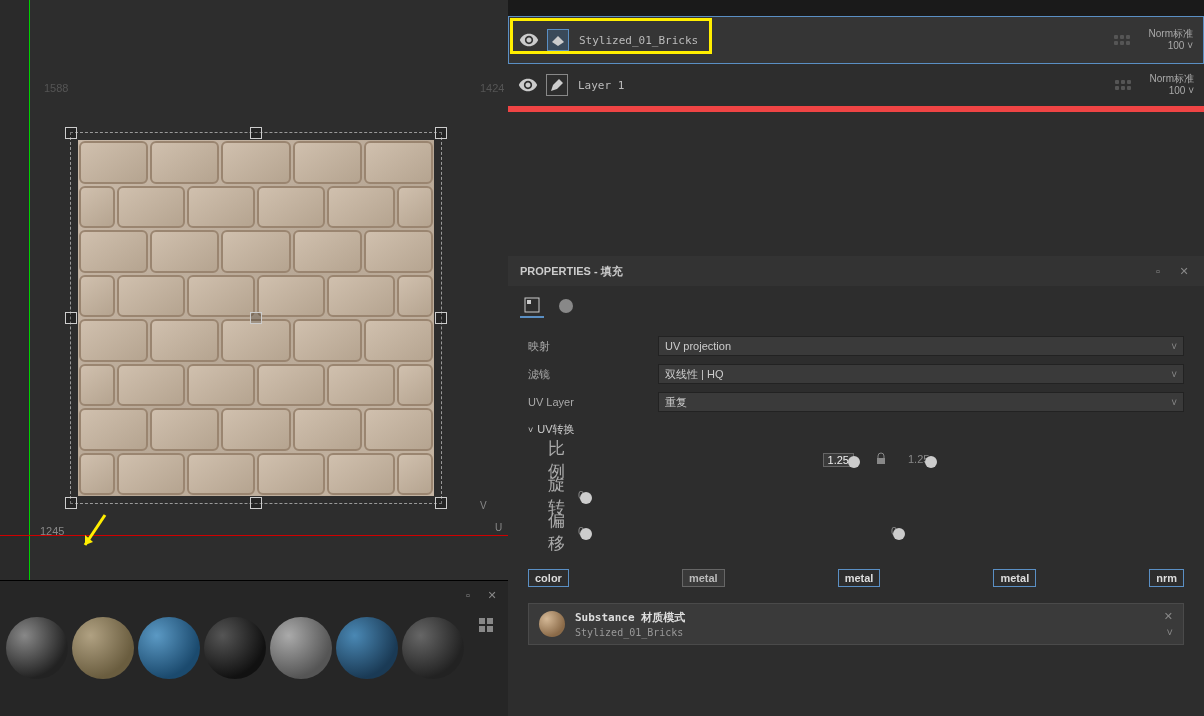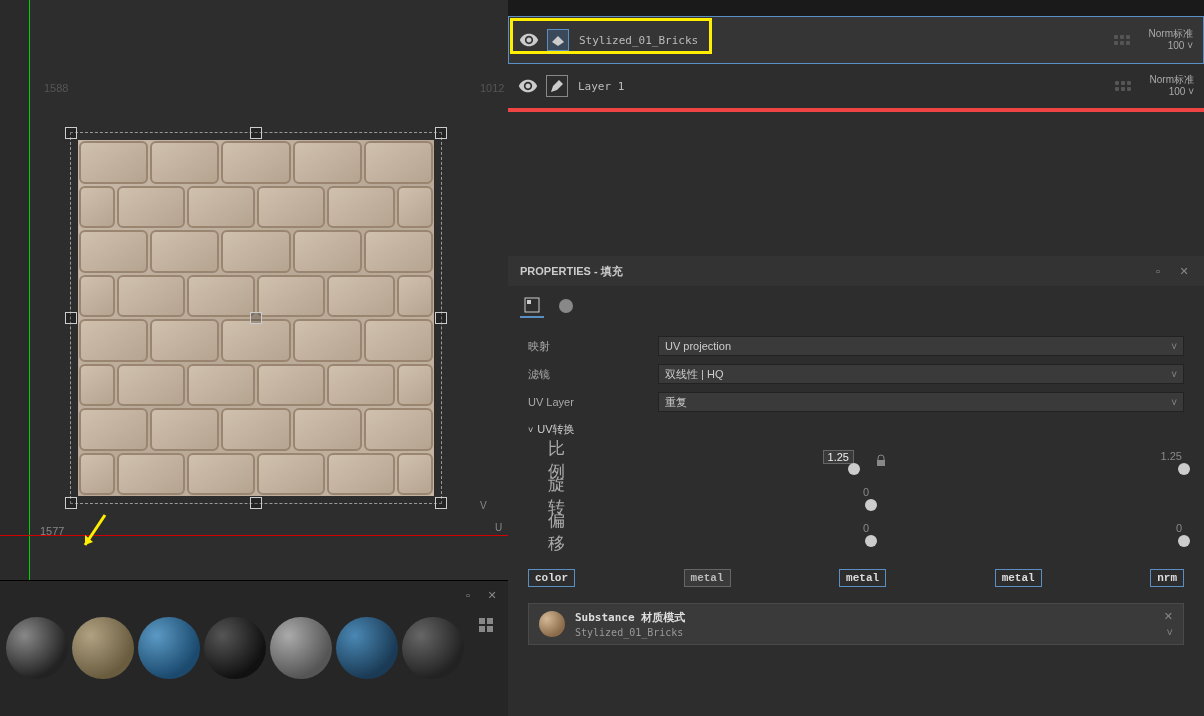--- a/index.html
+++ b/index.html
@@ -39,21 +39,21 @@
 .s1 { background: radial-gradient(circle at 30% 30%, #888, #222 70%); }
 .s2 { background: radial-gradient(circle at 30% 30%, #b0a182, #6a5d3f 70%); }
 .s3 { background: radial-gradient(circle at 30% 30%, #5b99c4, #1b4a6e 70%); }
 .s4 { background: radial-gradient(circle at 30% 30%, #555, #111 70%); }
 .s5 { background: radial-gradient(circle at 30% 30%, #aaa, #555 70%); }
 .s6 { background: radial-gradient(circle at 30% 30%, #4a88b4, #1a3a55 70%); }
 .s7 { background: radial-gradient(circle at 30% 30%, #666, #222 70%); }
 .grid-icon { width: 16px; height: 16px; margin-left: auto; margin-right: 8px; align-self: flex-start; }
 
 .layers-panel { position: absolute; left: 508px; top: 16px; width: 696px; height: 240px; background: #2d2d2d; }
-.layer-row { height: 48px; display: flex; align-items: center; padding: 0 10px; border-bottom: 4px solid #ef4444; position: relative; }
+.layer-row { height: 48px; display: flex; align-items: center; padding: 0 10px; border-bottom: 6px solid #ef4444; position: relative; }
 .layer-row.selected { background: #353535; border: 1px solid #5a8fc4; }
 .eye-icon { width: 20px; height: 20px; color: #ccc; margin-right: 8px; }
 .layer-icon { width: 22px; height: 22px; border: 1px solid #888; display: flex; align-items: center; justify-content: center; margin-right: 10px; }
 .layer-icon.selected { border: 1px solid #5a8fc4; background: #3a4a5a; }
 .layer-name { color: #bbb; font-size: 11px; font-family: monospace; }
 .layer-right { position: absolute; right: 10px; display: flex; align-items: center; gap: 19px; }
 .dots-icon { display: grid; grid-template-columns: repeat(3, 4px); grid-template-rows: repeat(2, 4px); gap: 2px; }
 .dots-icon span { background: #555; border-radius: 1px; }
 .layer-opacity { font-size: 10px; color: #aaa; text-align: right; line-height: 1.2; }
 .highlight-box-1 { position: absolute; left: 510px; top: 18px; width: 202px; height: 36px; border: 3px solid #ffee00; pointer-events: none; z-index: 10; }
@@ -72,51 +72,51 @@
 .prop-label { width: 130px; color: #aaa; font-size: 11px; }
 .prop-select { flex: 1; height: 20px; background: #3a3a3a; border: 1px solid #222; color: #ccc; font-size: 11px; padding: 0 6px; display: flex; align-items: center; justify-content: space-between; }
 .chev { font-size: 10px; color: #888; }
 
 .collapse-hdr { display: flex; align-items: center; color: #ccc; font-size: 11px; margin: 8px 0; cursor: pointer; }
 .collapse-hdr .chev2 { margin-right: 4px; font-size: 9px; }
 
 .slider-row { display: flex; align-items: center; height: 30px; margin-bottom: 6px; }
 .slider-label { width: 50px; color: #aaa; font-size: 17px; padding-left: 20px; }
 .slider-group { flex: 1; display: flex; gap: 20px; }
-.slider-unit { flex: 1; display: flex; flex-direction: column; align-items: flex-end; position: relative; }
+.slider-unit { flex: 1; display: flex; flex-direction: row; align-items: center; position: relative; }
 .slider-value { text-align: right; color: #888; font-size: 11px; padding-right: 2px; height: 14px; }
 .slider-value.boxed { border: 1px solid #666; background: #3a3a3a; color: #eee; padding: 0 4px; display: inline-block; margin-left: auto; }
 .slider-track { height: 2px; background: #555; position: relative; margin-top: 4px; }
 .slider-thumb { position: absolute; width: 12px; height: 12px; background: #ccc; border-radius: 50%; top: -5px; margin-left: -6px; }
 .lock-icon { width: 14px; height: 14px; color: #888; align-self: flex-end; margin-bottom: 2px; }
 
 .channels { display: flex; gap: 20px; padding: 8px 20px; }
-.channel { border: 1px solid #5a8fc4; padding: 2px 6px; color: #ddd; font-size: 11px; font-weight: bold; font-family: Liberation Mono, monospace; }
+.channel { border: 1px solid #5a8fc4; padding: 2px 6px; color: #ddd; font-size: 11px; font-weight: bold; font-family: Liberation Sans, sans-serif; }
 .channel.gray { border-color: #666; background: #3a3a3a; color: #bbb; }
 
 .material-box { margin: 8px 20px; background: #3a3a3a; border: 1px solid #4a4a4a; padding: 6px 10px; display: flex; align-items: center; gap: 10px; position: relative; }
 .mat-thumb { width: 26px; height: 26px; border-radius: 50%; background: radial-gradient(circle at 30% 30%, #d4b896, #8a6a48 70%); }
 .mat-info { display: flex; flex-direction: column; gap: 2px; }
 .mat-title { color: #ddd; font-size: 11px; font-weight: bold; font-family: monospace; }
 .mat-sub { color: #999; font-size: 10px; font-family: monospace; }
 .mat-close { position: absolute; right: 10px; top: 6px; color: #888; cursor: pointer; }
 .mat-chev { position: absolute; right: 10px; bottom: 6px; color: #888; }
 </style>
 </head>
 <body>
 
 <div class="viewport">
   <div class="viewport-inner"></div>
   <div class="axis-v"></div>
   <div class="axis-h"></div>
   <span class="label-v">V</span>
   <span class="label-u">U</span>
-  <span class="label-1001">1577</span>
+  <span class="label-1001">1245</span>
   <span class="label-1011">1588</span>
-  <span class="label-1012">1012</span>
+  <span class="label-1012">1424</span>
 
   <div class="texture-box">
     <div class="brick-overlay">
       <div class="brick-row">
           <div class="brick"></div>
           <div class="brick"></div>
           <div class="brick"></div>
           <div class="brick"></div>
           <div class="brick"></div>
         </div>

